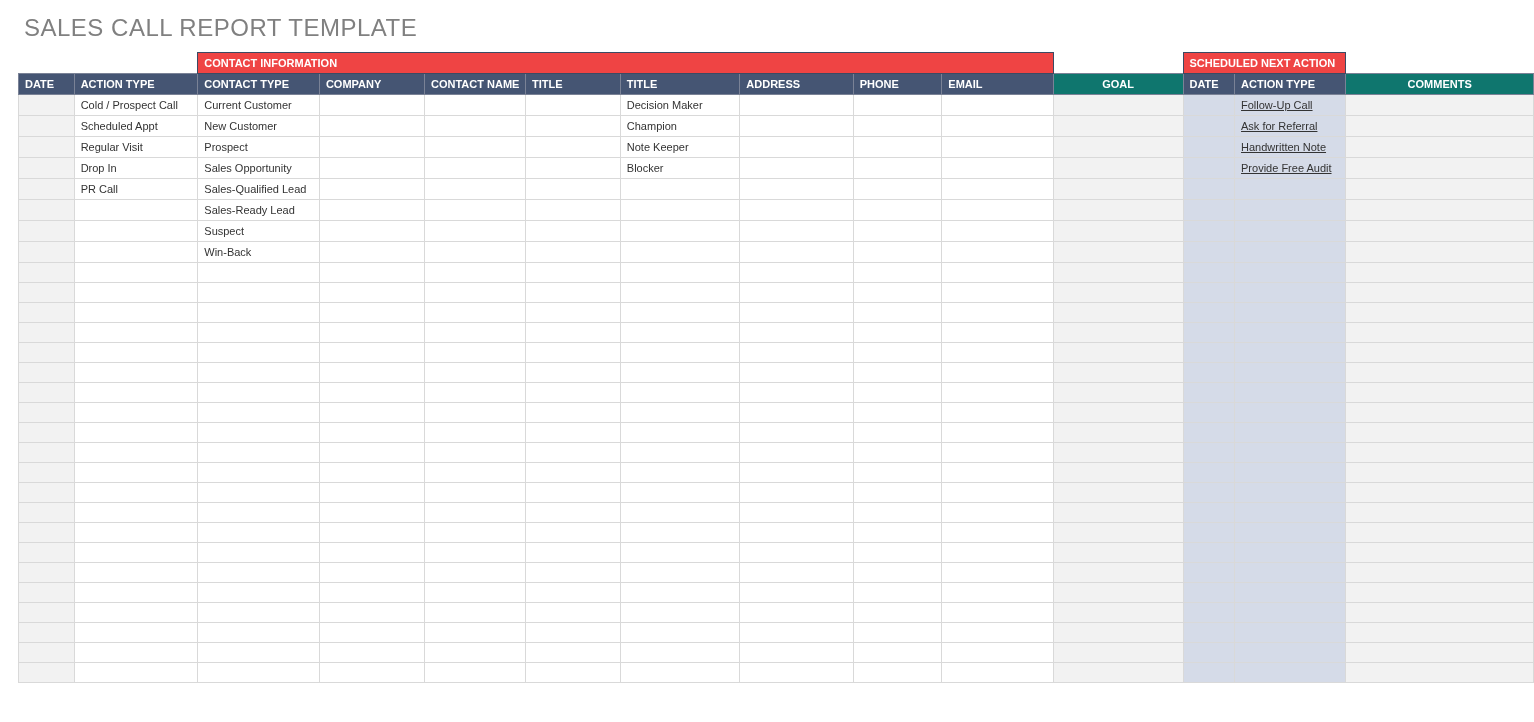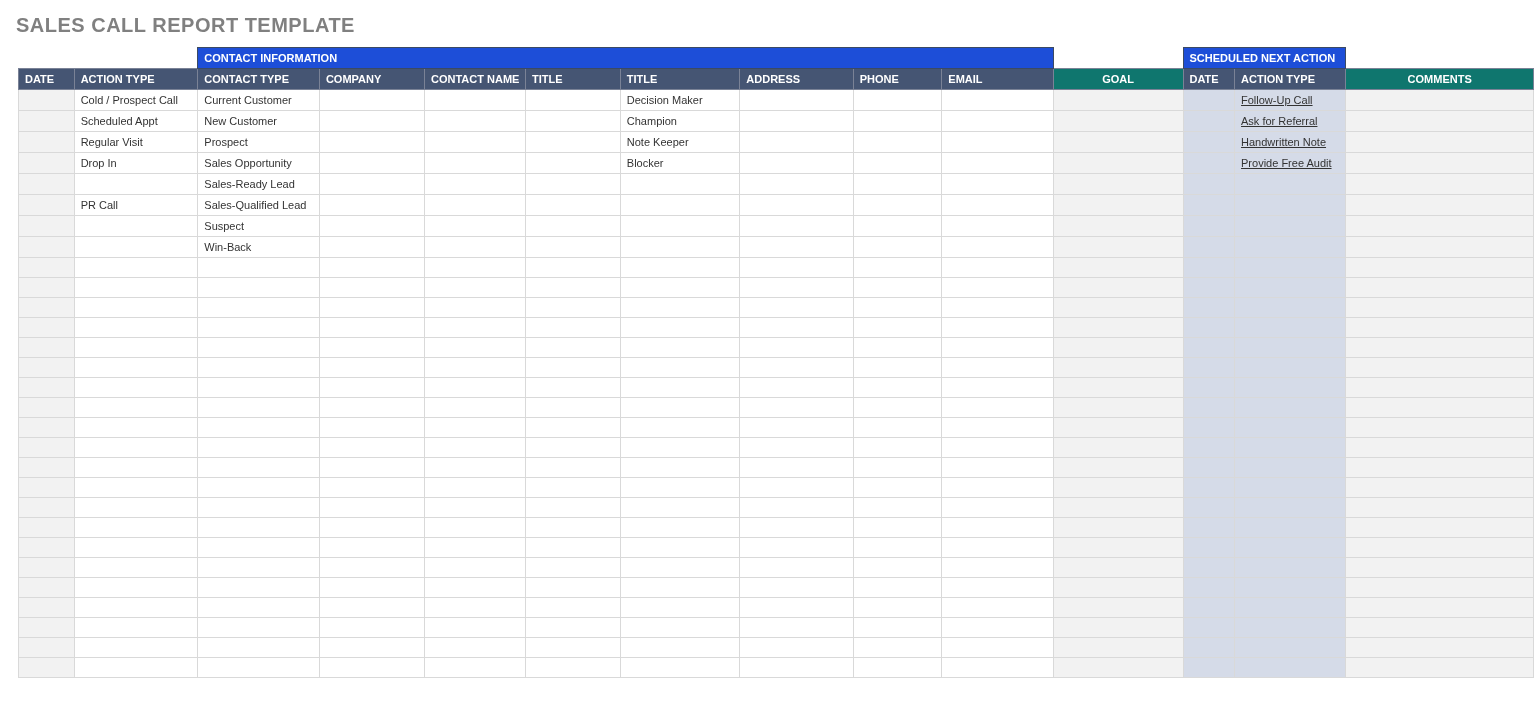--- a/index.html
+++ b/index.html
@@ -7,44 +7,44 @@
     margin: 0;
     padding: 0;
     background: #ffffff;
     font-family: "Segoe UI", Arial, sans-serif;
     font-size: 11px;
     color: #333;
     width: 1534px;
   }
   .page-title {
     font-family: "Segoe UI", Arial, sans-serif;
-    font-size: 20px;
-    font-weight: 700;
+    font-size: 24px;
+    font-weight: 400;
     letter-spacing: 0.5px;
     color: #808080;
-    padding: 14px 0 10px 16px;
+    padding: 14px 0 10px 24px;
   }
   table {
     border-collapse: collapse;
     width: calc(100% - 18px);
     margin-left: 18px;
     table-layout: fixed;
   }
   th, td {
     padding: 0 6px;
     height: 20px;
     line-height: 20px;
     overflow: hidden;
     white-space: nowrap;
     text-overflow: clip;
     vertical-align: middle;
   }
   
   .grp th {
-    background: #1d4ed8;
+    background: #ef4444;
     color: #ffffff;
     font-weight: 700;
     font-size: 11px;
     text-align: left;
     border: 1px solid #3b4a63;
   }
   .grp th.blank {
     background: #ffffff;
     border: none;
   }
@@ -207,38 +207,38 @@
         <td class="dash-r"></td>
         <td class="dash-r"></td>
         <td></td>
         <td class="shade-goal"></td>
         <td class="shade-sched-date"></td>
         <td class="shade-sched-act">Provide Free Audit</td>
         <td class="shade-comments"></td>
       </tr>
       <tr>
         <td class="shade-date"></td>
-        <td></td>
-        <td class="dash-r">Sales-Ready Lead</td>
-        <td class="dash-r"></td>
-        <td class="dash-r"></td>
-        <td class="dash-r"></td>
-        <td class="dash-r"></td>
-        <td class="dash-r"></td>
-        <td class="dash-r"></td>
-        <td></td>
-        <td class="shade-goal"></td>
-        <td class="shade-sched-date"></td>
-        <td class="shade-sched-act"></td>
-        <td class="shade-comments"></td>
-      </tr>
-      <tr>
-        <td class="shade-date"></td>
         <td>PR Call</td>
         <td class="dash-r">Sales-Qualified Lead</td>
+        <td class="dash-r"></td>
+        <td class="dash-r"></td>
+        <td class="dash-r"></td>
+        <td class="dash-r"></td>
+        <td class="dash-r"></td>
+        <td class="dash-r"></td>
+        <td></td>
+        <td class="shade-goal"></td>
+        <td class="shade-sched-date"></td>
+        <td class="shade-sched-act"></td>
+        <td class="shade-comments"></td>
+      </tr>
+      <tr>
+        <td class="shade-date"></td>
+        <td></td>
+        <td class="dash-r">Sales-Ready Lead</td>
         <td class="dash-r"></td>
         <td class="dash-r"></td>
         <td class="dash-r"></td>
         <td class="dash-r"></td>
         <td class="dash-r"></td>
         <td class="dash-r"></td>
         <td></td>
         <td class="shade-goal"></td>
         <td class="shade-sched-date"></td>
         <td class="shade-sched-act"></td>

